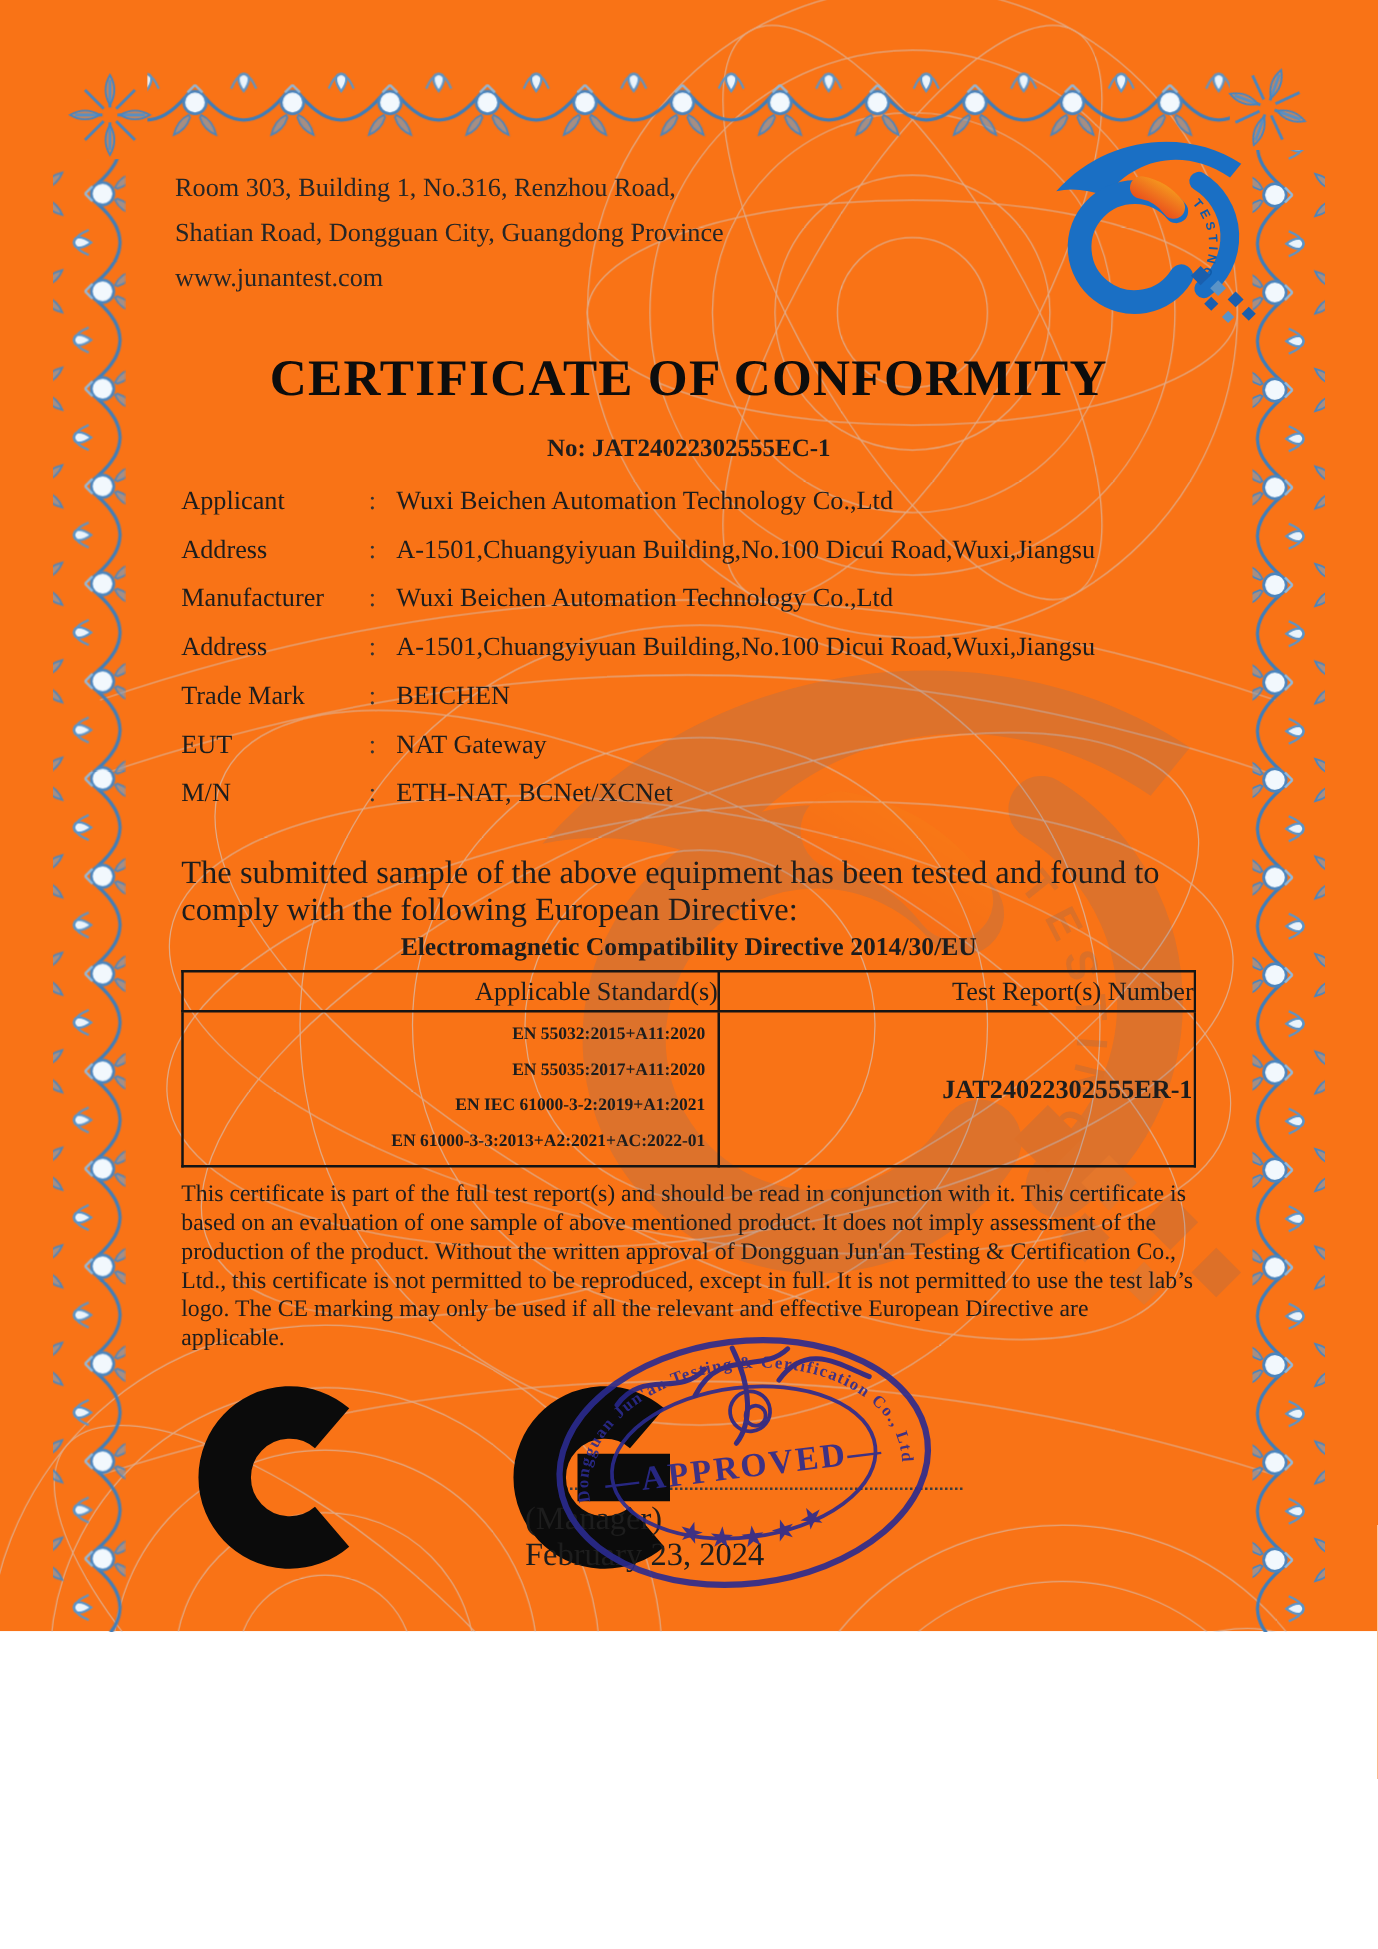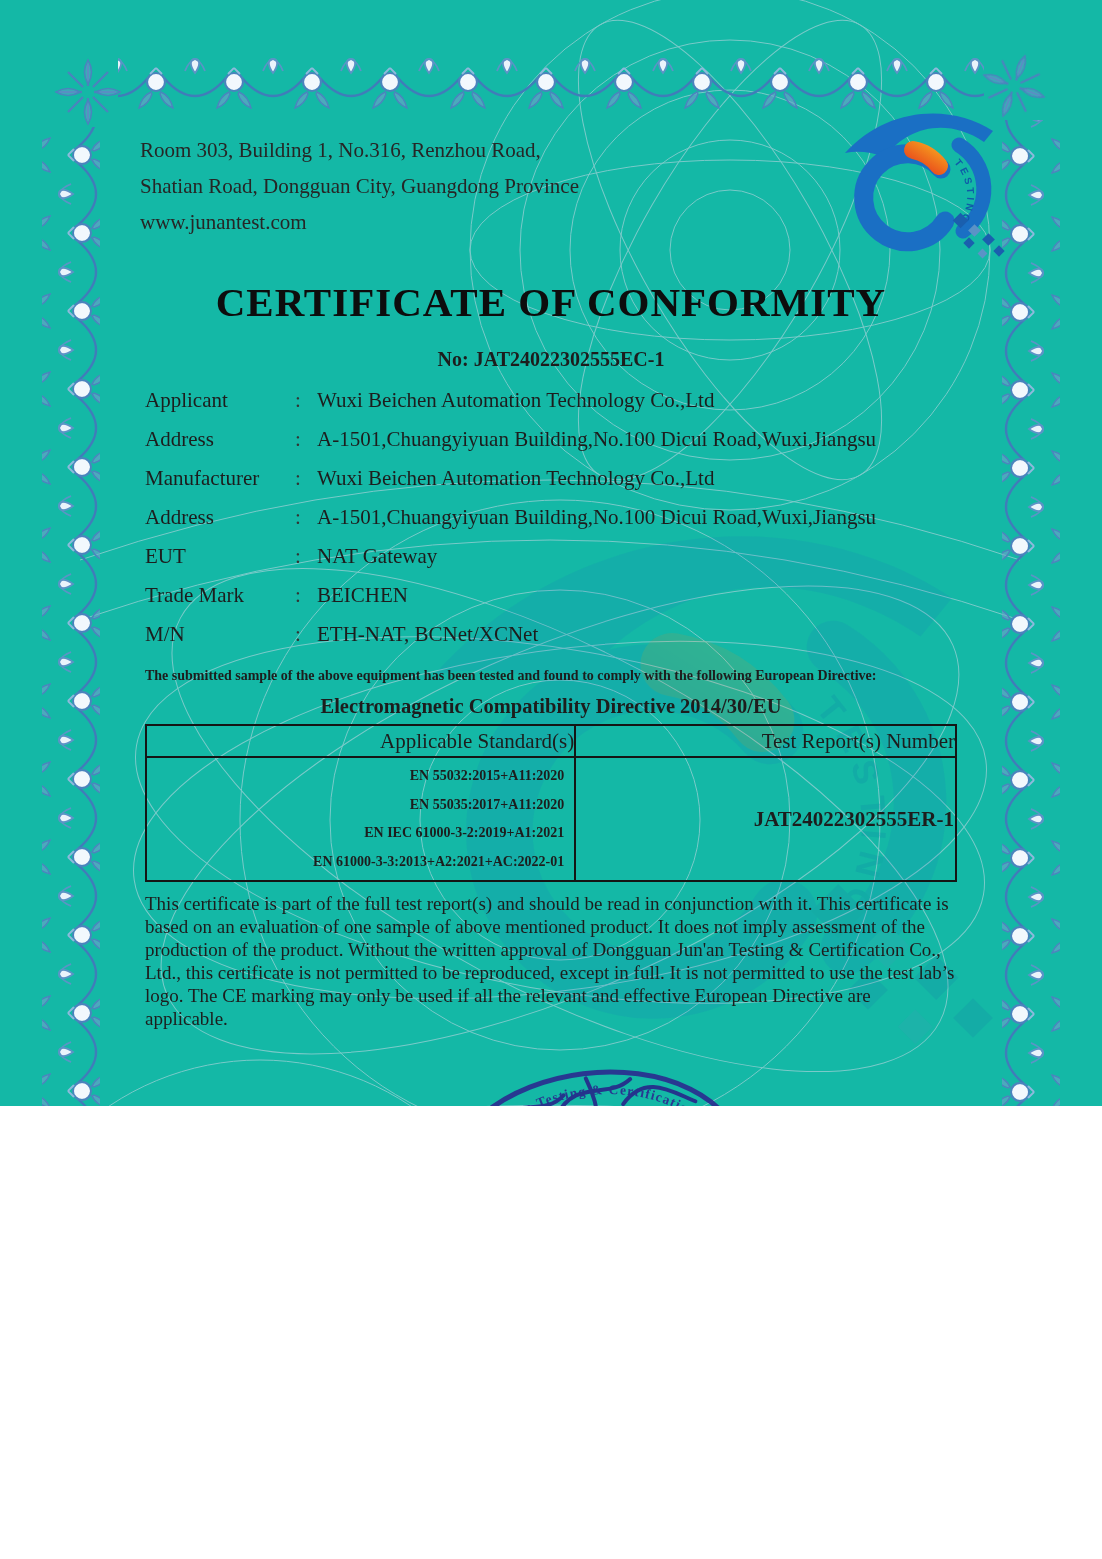--- a/index.html
+++ b/index.html
@@ -1,27 +1,27 @@
 <!DOCTYPE html>
 <html><head>
 <meta charset="utf-8">
 <style>
   html,body{margin:0;padding:0;background:#ffffff;}
-  .page{position:relative;width:1102px;height:1106px;background:#14b8a6;overflow:hidden;
+  .page{position:relative;width:1102px;height:1305px;background:#f97316;overflow:hidden;
         font-family:"Liberation Serif", serif;color:#1d1d1d;}
   .bg-svg{position:absolute;left:0;top:0;z-index:0;}
   .header-address{position:absolute;left:140px;top:132px;z-index:2;font-size:21px;line-height:36px;color:#262626;}
   .content{position:absolute;left:145px;top:278px;width:812px;z-index:2;}
   .title{font-size:41px;font-weight:bold;text-align:center;line-height:48px;margin:0;letter-spacing:1px;color:#0d0d0d;}
   .cert-no{text-align:center;font-weight:bold;font-size:20px;line-height:26px;margin-top:20px;}
   .fields{margin-top:16px;}
   .field-row{height:39px;font-size:21px;}
   .f-label{display:inline-block;width:150px;}
   .f-colon{display:inline-block;width:22px;color:#333;}
-  .intro{font-size:14px;line-height:30px;font-weight:bold;}
+  .intro{margin-top:22px;font-size:26px;line-height:30px;}
   .directive{font-size:20.5px;font-weight:bold;text-align:center;line-height:30px;}
   .standards-intro{font-size:20.5px;line-height:30px;}
   table.std{border-collapse:collapse;width:100%;margin-top:3px;}
   table.std, table.std th, table.std td{border:2px solid #151515;text-align:right;}
   table.std th{font-weight:normal;font-size:21px;line-height:24px;padding:3px 0;}
   td.std-list{width:53%;padding:4px 10px;vertical-align:middle;}
   td.std-list div{font-weight:bold;font-size:14px;line-height:28.5px;}
   td.report-cell{width:47%;text-align:center;font-weight:bold;font-size:21px;}
   .disclaimer{margin-top:10px;font-size:19px;line-height:23px;}
   .ce-svg{position:absolute;left:152px;top:1102px;z-index:2;}
@@ -169,24 +169,24 @@
       <div class="field-row">
         <span class="f-label">Address</span><span class="f-colon">:</span><span class="f-value">A-1501,Chuangyiyuan Building,No.100 Dicui Road,Wuxi,Jiangsu</span>
       </div>
       <div class="field-row">
         <span class="f-label">Manufacturer</span><span class="f-colon">:</span><span class="f-value">Wuxi Beichen Automation Technology Co.,Ltd</span>
       </div>
       <div class="field-row">
         <span class="f-label">Address</span><span class="f-colon">:</span><span class="f-value">A-1501,Chuangyiyuan Building,No.100 Dicui Road,Wuxi,Jiangsu</span>
       </div>
       <div class="field-row">
+        <span class="f-label">Trade Mark</span><span class="f-colon">:</span><span class="f-value">BEICHEN</span>
+      </div>
+      <div class="field-row">
         <span class="f-label">EUT</span><span class="f-colon">:</span><span class="f-value">NAT Gateway</span>
-      </div>
-      <div class="field-row">
-        <span class="f-label">Trade Mark</span><span class="f-colon">:</span><span class="f-value">BEICHEN</span>
       </div>
       <div class="field-row">
         <span class="f-label">M/N</span><span class="f-colon">:</span><span class="f-value">ETH-NAT, BCNet/XCNet</span>
       </div>
     </div>
 
     <div class="intro">The submitted sample of the above equipment has been tested and found to comply with the following European Directive:</div>
     <div class="directive">Electromagnetic Compatibility Directive 2014/30/EU</div>
 
     <table class="std">

